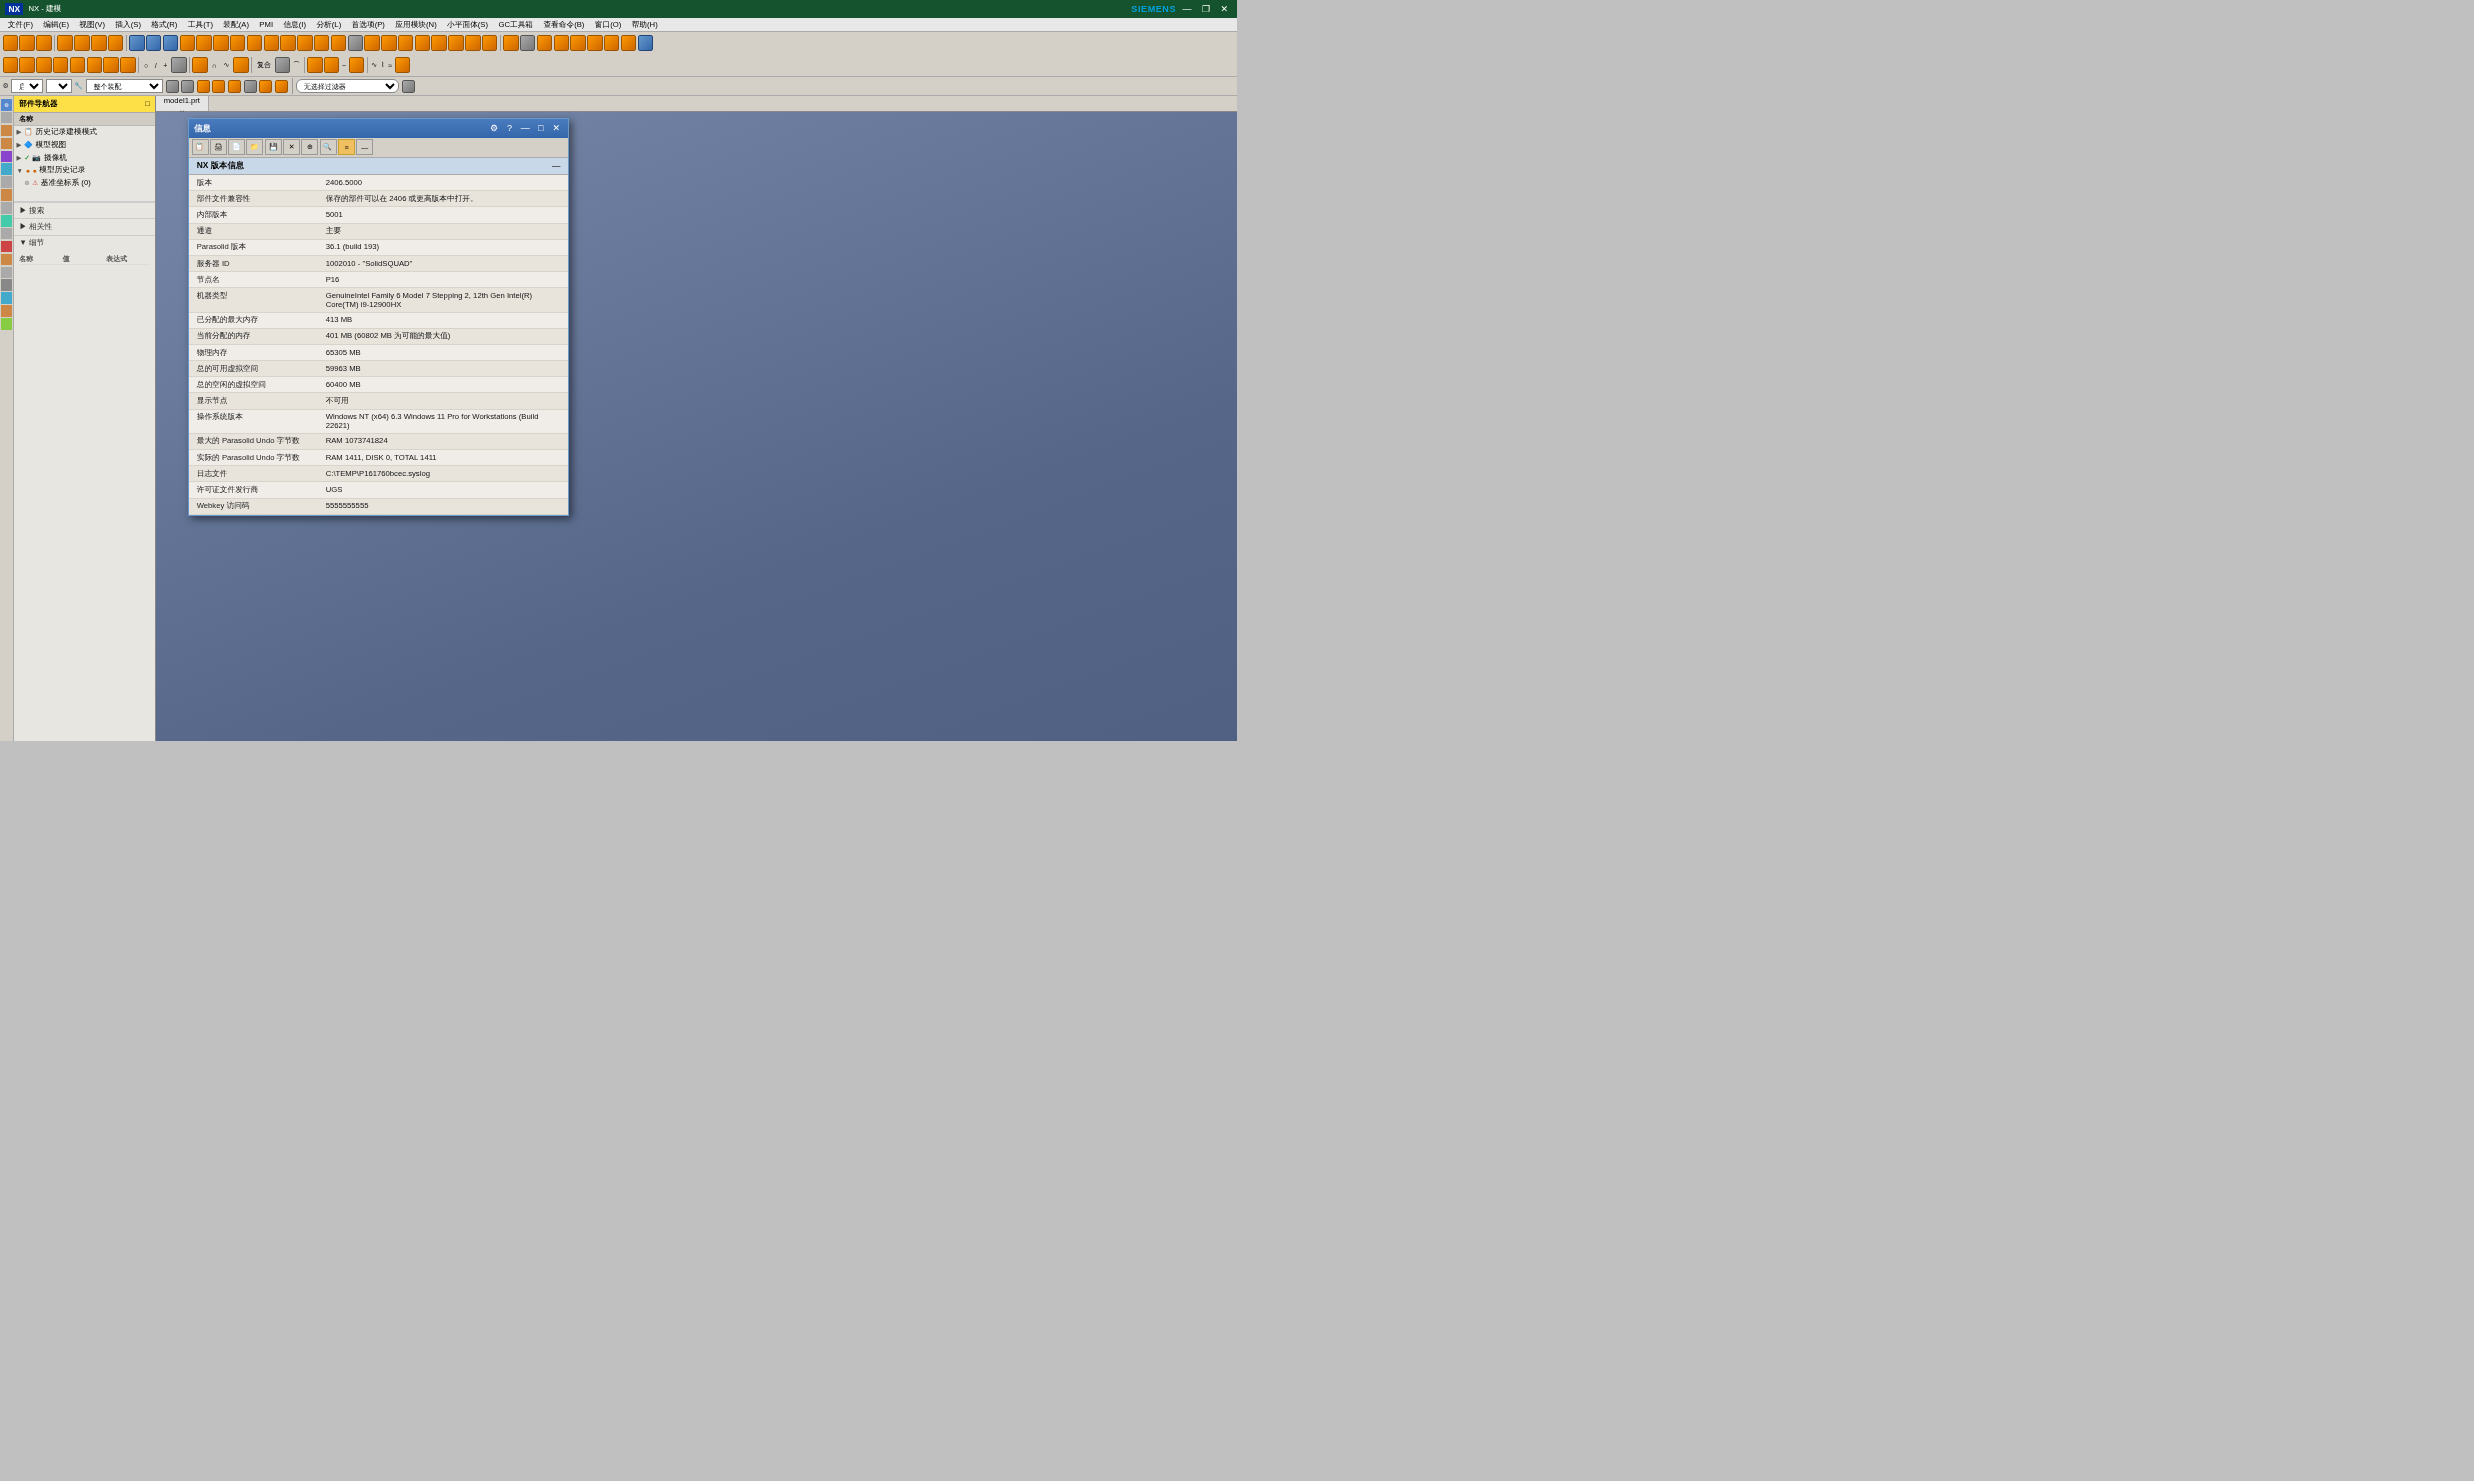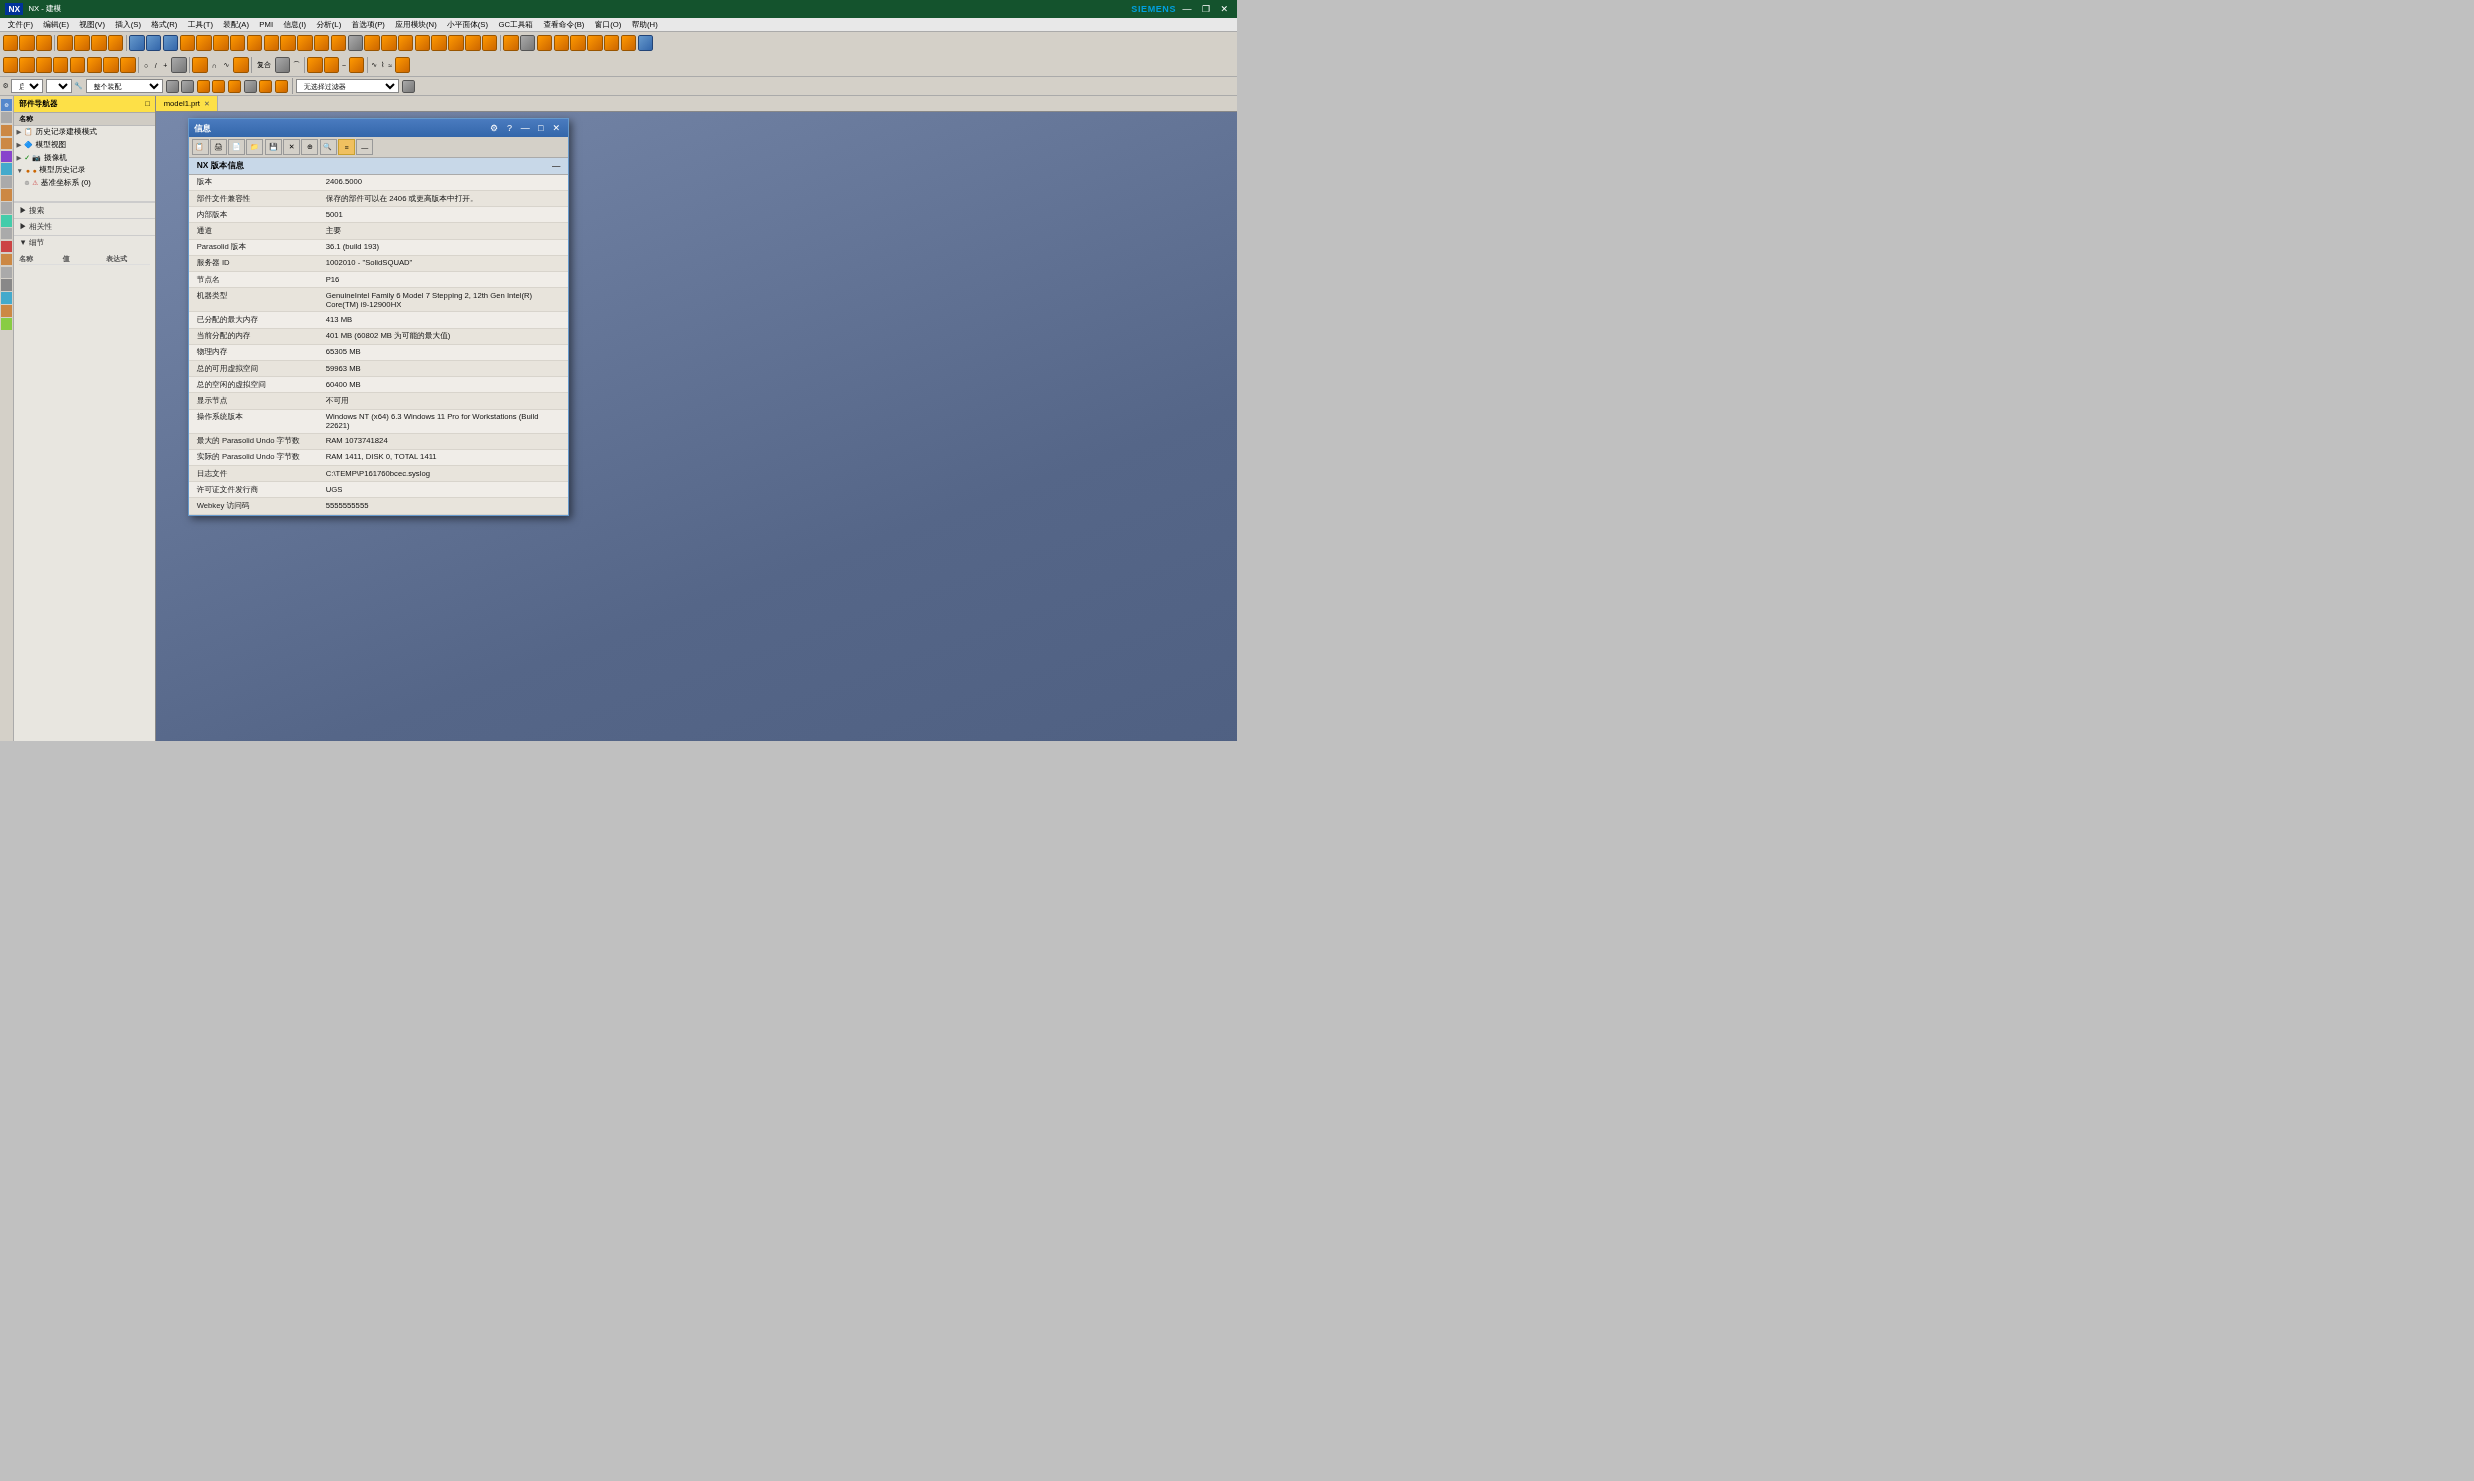--- a/index.html
+++ b/index.html
@@ -199,21 +199,22 @@
     .viewport-tab {
       padding: 0 7.7px;
       display: flex;
       align-items: center;
       font-size: 7.7px;
       cursor: pointer;
       border-right: 0.6px solid #aaa;
       gap: 3.9px;
     }
     .viewport-tab.active {
-      background: #fde047;
+      background: #e5e5e5;
+      flex-direction: column;
     }
     .tab-close {
       color: #555;
       font-size: 7px;
       cursor: pointer;
     }
     .info-dialog {
       position: absolute;
       top: 6.5px;
       left: 32px;
@@ -538,21 +539,21 @@
   </select>
   <span class="tb-gray" style="width:13px;height:13px;"></span>
   <span class="tb-gray" style="width:13px;height:13px;"></span>
   <span class="tb-orange" style="width:13px;height:13px;"></span>
   <span class="tb-orange" style="width:13px;height:13px;"></span>
   <span class="tb-orange" style="width:13px;height:13px;"></span>
   <span class="tb-gray" style="width:13px;height:13px;"></span>
   <span class="tb-orange" style="width:13px;height:13px;"></span>
   <span class="tb-orange" style="width:13px;height:13px;"></span>
   <div class="toolbar-separator"></div>
-  <select class="toolbar-combo" style="width:103px;">
+  <select class="toolbar-combo" style="width:103px;border-radius:6px;">
     <option>无选择过滤器</option>
   </select>
   <span class="tb-gray" style="width:13px;height:13px;"></span>
 </div>
 
 <div style="display:flex;height:calc(100vh - 18px - 14px - 22px - 22px - 19.4px - 26px - 13px);">
 
   <div class="left-icons">
     <div class="left-icon" style="background:#5588cc;color:white;font-size:5.2px;">⚙</div>
     <div class="left-icon"></div>

